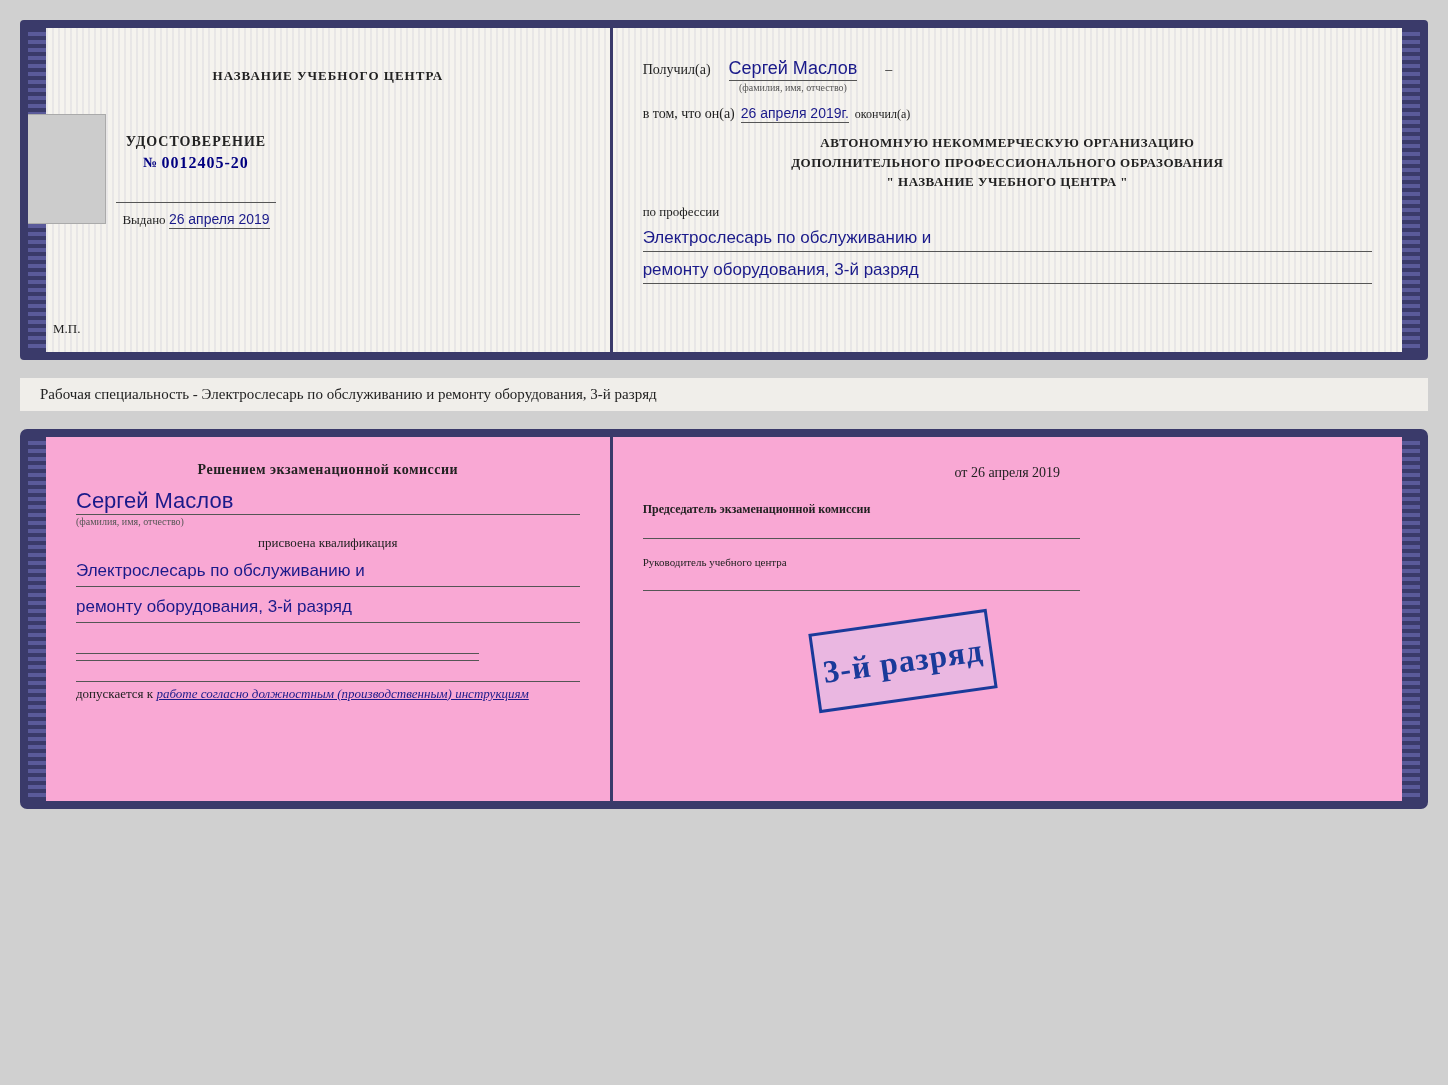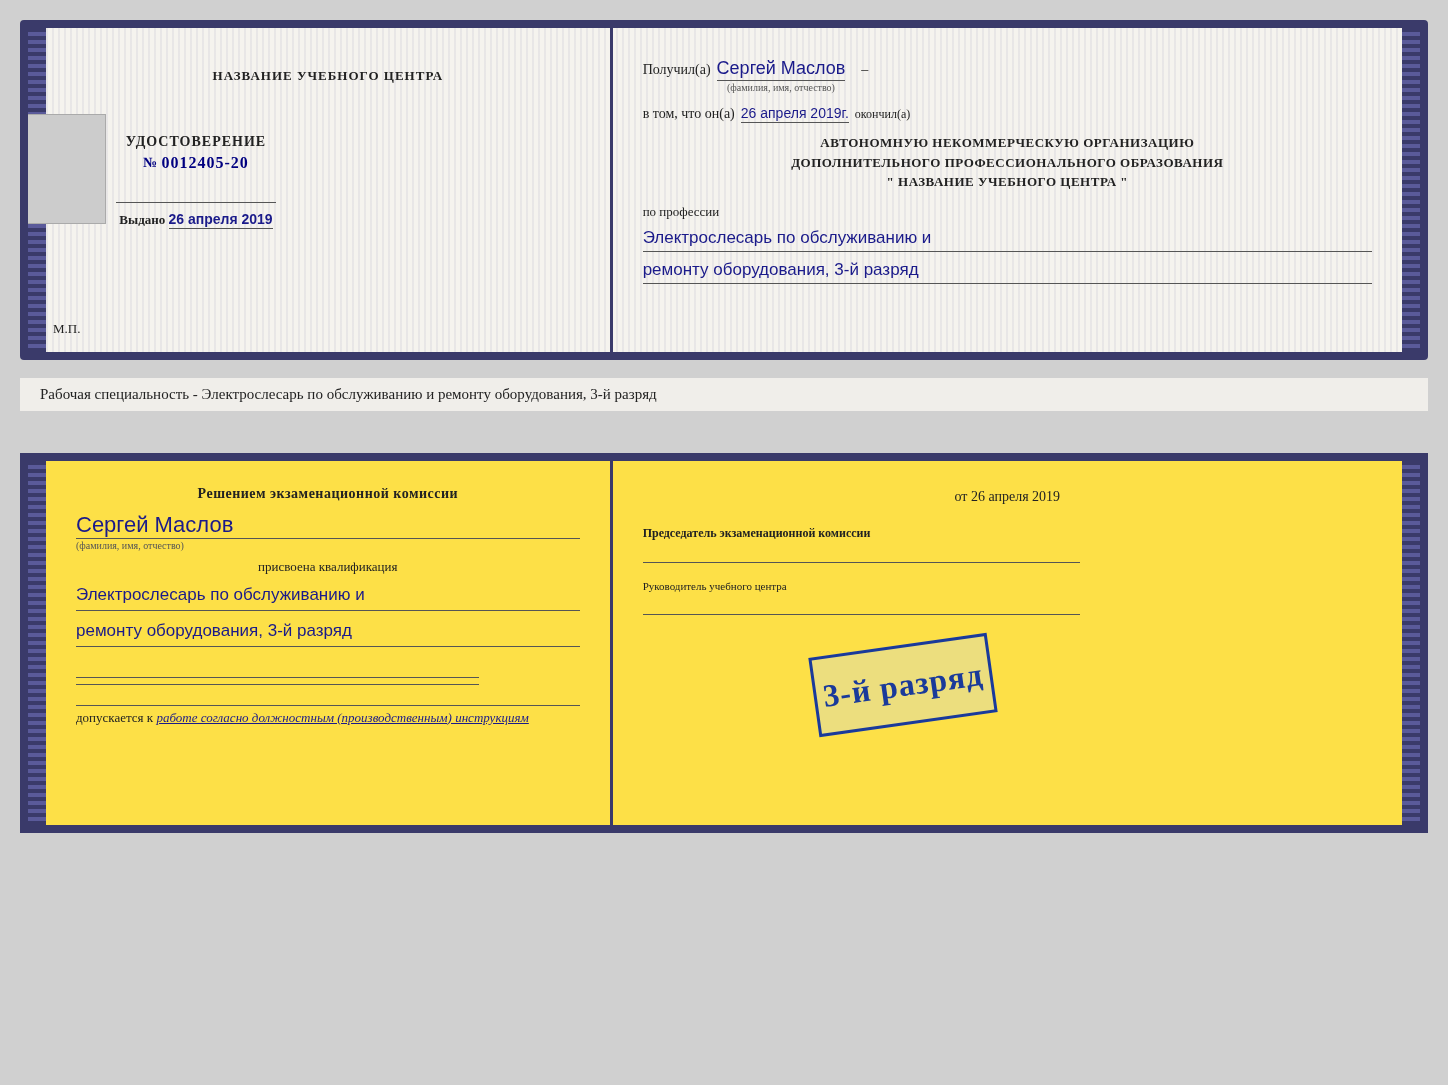--- a/index.html
+++ b/index.html
@@ -119,31 +119,30 @@
       position: absolute;
       bottom: 15px;
       left: 25px;
     }
 
     .issued-line {
       font-size: 13px;
       color: #222;
       margin-top: 30px;
       text-align: center;
-      font-weight: bold;
     }
 
     
     .received-line {
       font-size: 14px;
       color: #222;
       margin-top: 10px;
       display: flex;
       align-items: baseline;
-      gap: 6px;
+      gap: 18px;
       flex-wrap: wrap;
     }
 
     .handwritten {
       font-family: 'Brush Script MT', cursive, 'Comic Sans MS', sans-serif;
       font-size: 18px;
       color: #1a1a8a;
       border-bottom: 1px solid #555;
       padding-bottom: 1px;
     }
@@ -195,29 +194,28 @@
     
     .middle-label {
       font-size: 15px;
       color: #222;
       padding: 8px 20px;
       background: #f0eeea;
     }
 
     
     .bottom-card {
-      background: #fde047;
+      background: #f9a8d4;
       border: 8px solid #3a3a6a;
-      border-radius: 0;
+      border-radius: 7px;
       display: flex;
       width: 100%;
       min-height: 380px;
       position: relative;
       overflow: hidden;
-      margin-top: 24px;
     }
 
     .bottom-left {
       width: 42%;
       border-right: 3px solid #3a3a6a;
       padding: 25px 30px 20px 30px;
       position: relative;
     }
 
     .bottom-right {

